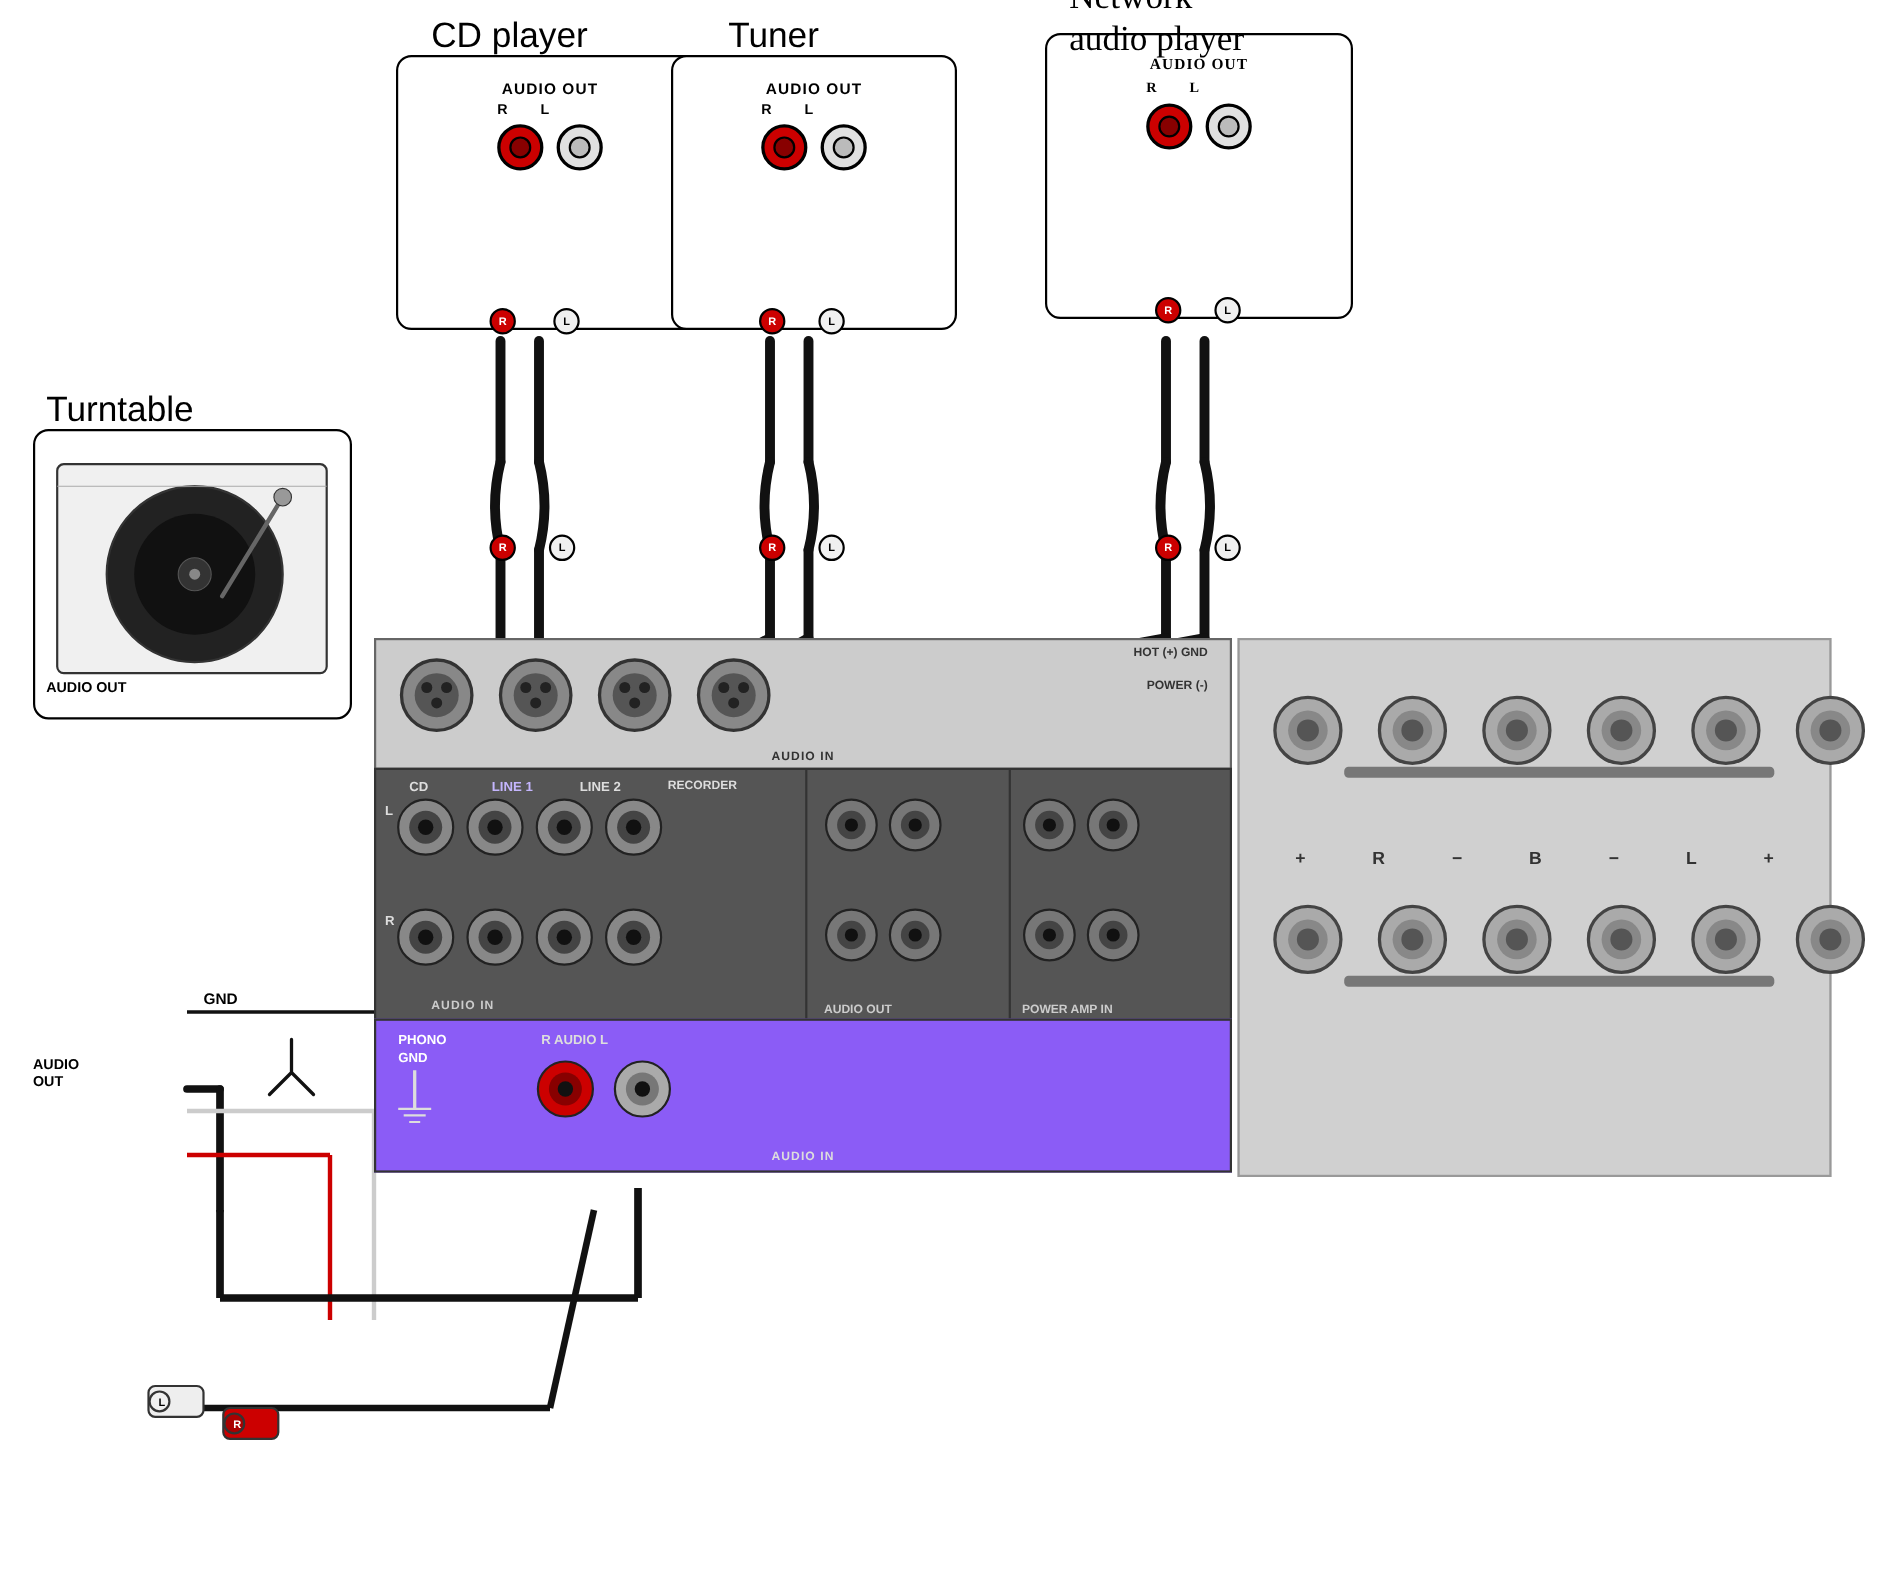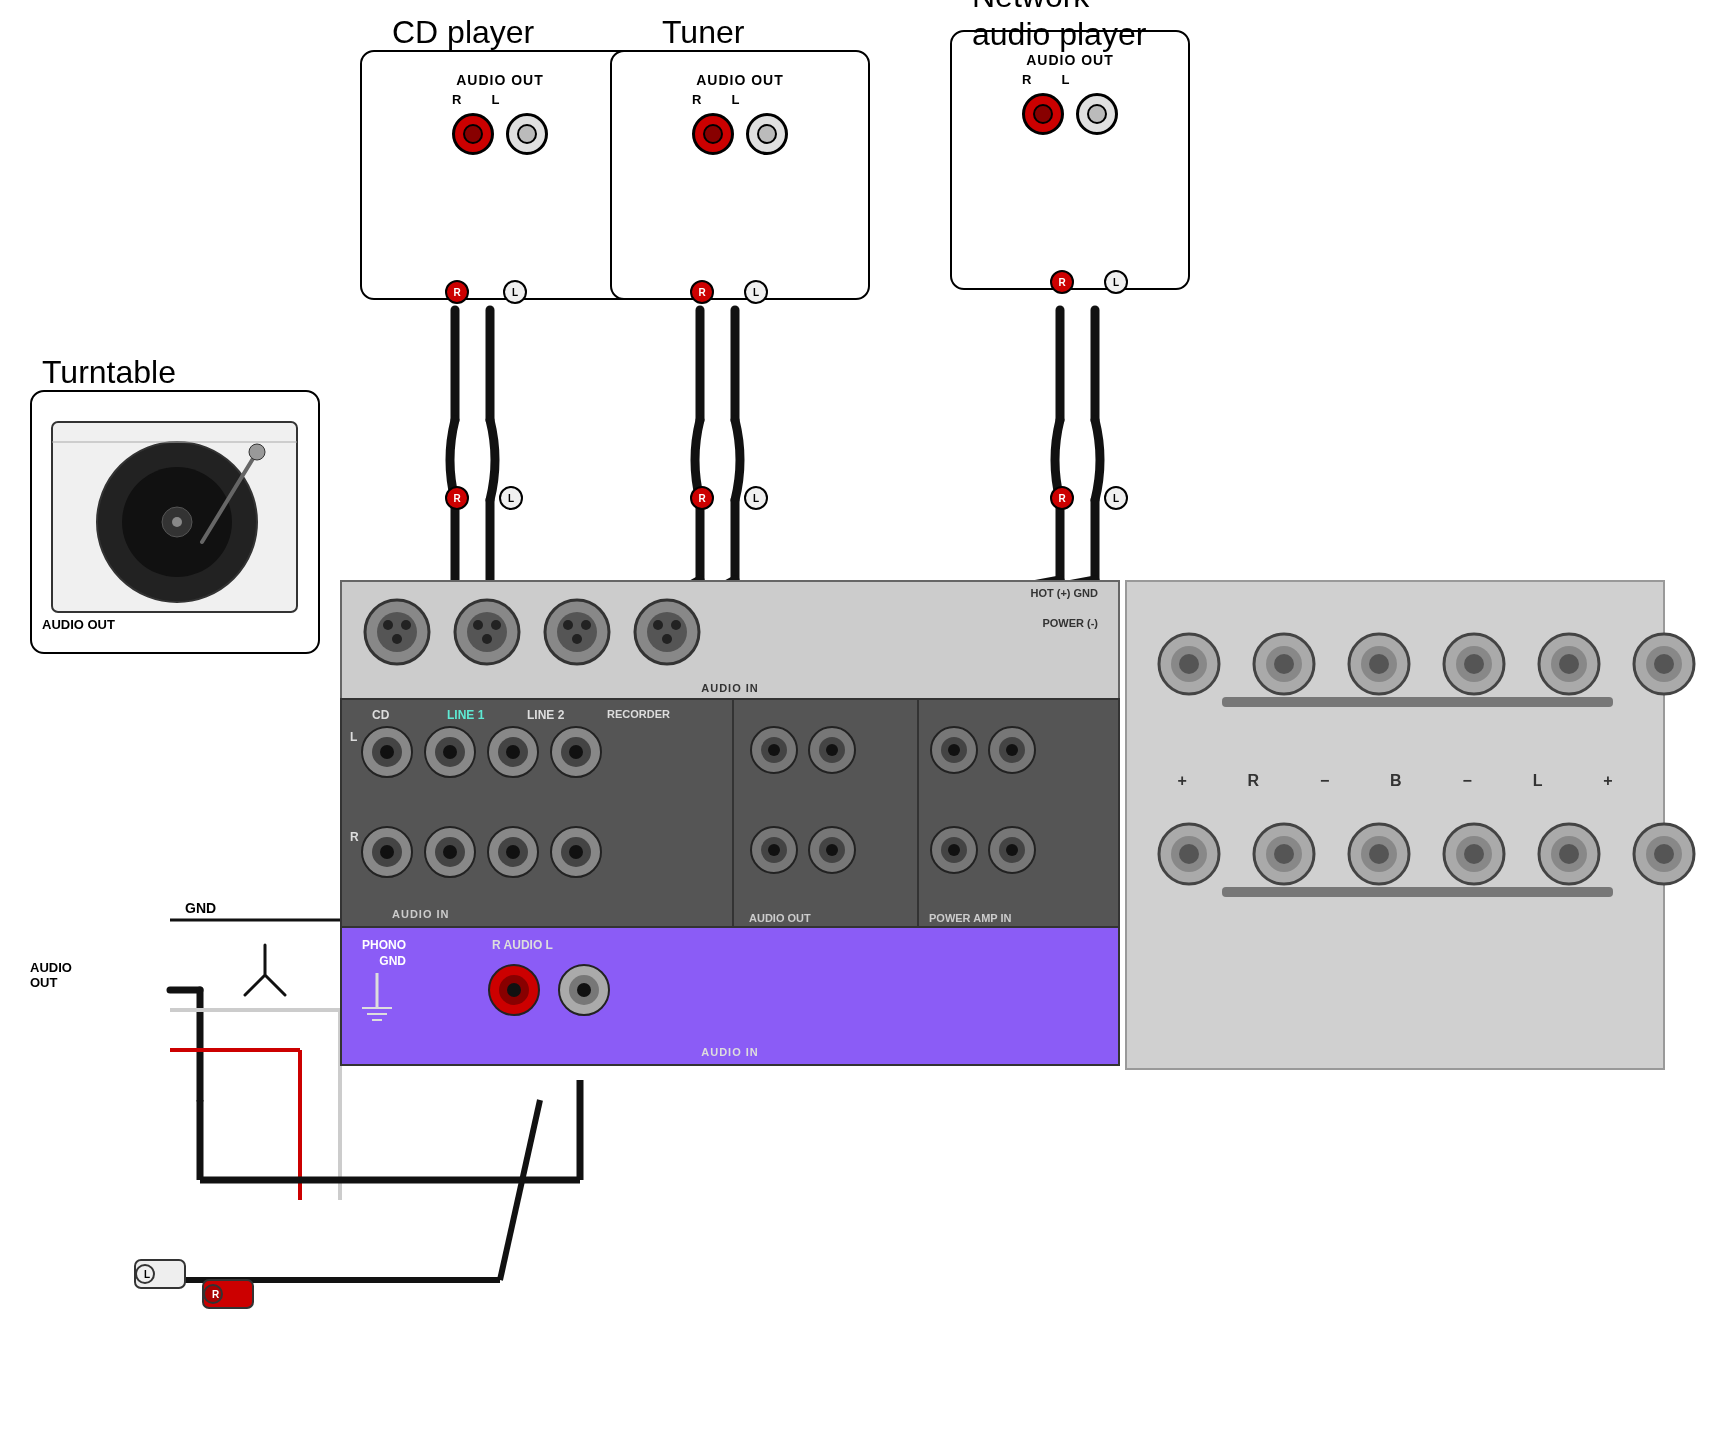--- a/index.html
+++ b/index.html
@@ -217,21 +217,21 @@
 
   <div style="position:absolute; left:690px; top:486px; display:flex; gap:30px;">
     <div style="width:24px; height:24px; border-radius:50%; background:#cc0000; border:2px solid #000; display:flex; align-items:center; justify-content:center;">
       <span style="font-size:10px; font-weight:bold; color:#fff;">R</span>
     </div>
     <div style="width:24px; height:24px; border-radius:50%; background:#f0f0f0; border:2px solid #000; display:flex; align-items:center; justify-content:center;">
       <span style="font-size:10px; font-weight:bold; color:#000;">L</span>
     </div>
   </div>
 
-  <div class="device-box" style="left:950px; top:30px; width:240px; height:260px;">
+  <div class="device-box" style="left:950px; top:30px; width:280px; height:260px;font-family:Liberation Serif, serif;">
     <div class="device-label" style="top:-55px; left:20px; font-size:32px; line-height:1.2;">
       <span>Network</span><br>
       <span>audio player</span>
     </div>
     <div style="position:absolute; top:20px; left:50%; transform:translateX(-50%); text-align:center;">
       <div style="font-size:14px; font-weight:bold; letter-spacing:1px;">AUDIO OUT</div>
       <div style="display:flex; gap:30px; font-size:13px; font-weight:bold; margin-top:4px;">
         <span>R</span>
         <span>L</span>
       </div>
@@ -278,21 +278,21 @@
       <line x1="5" y1="30" x2="250" y2="30" stroke="#aaa" stroke-width="1"></line>
     </svg>
 
     <div style="position:absolute; bottom:20px; left:10px; font-size:13px; font-weight:bold;">
       <span>AUDIO OUT</span>
     </div>
   </div>
 
   <div style="position:absolute; left:185px; top:900px; font-size:14px; font-weight:bold;">GND</div>
 
-  <div style="position:absolute; left:340px; top:580px; width:780px; height:490px;text-align:right;">
+  <div style="position:absolute; left:340px; top:580px; width:780px; height:490px;">
 
     <div style="position:absolute; top:0; left:0; width:780px; height:120px; background:#ccc; border:2px solid #666;">
 
       <div style="position:absolute; top:15px; left:20px; display:flex; gap:20px;">
 
         <svg width="70" height="70">
           <circle cx="35" cy="35" r="32" fill="#888" stroke="#333" stroke-width="3"></circle>
           <circle cx="35" cy="35" r="20" fill="#555"></circle>
           <circle cx="26" cy="28" r="5" fill="#222"></circle>
           <circle cx="44" cy="28" r="5" fill="#222"></circle>
@@ -327,21 +327,21 @@
       <div style="position:absolute; top:5px; right:20px; font-size:11px; font-weight:bold; color:#333;">HOT (+) GND</div>
       <div style="position:absolute; top:35px; right:20px; font-size:11px; font-weight:bold; color:#333;">POWER (-)</div>
 
       <div style="position:absolute; bottom:4px; left:50%; transform:translateX(-50%); font-size:11px; font-weight:bold; color:#333; letter-spacing:1px;">AUDIO IN</div>
     </div>
 
     <div style="position:absolute; top:118px; left:0; width:780px; height:230px; background:#555; border:2px solid #333;">
 
       <div style="position:absolute; top:8px; left:30px; color:#ddd; font-size:12px; font-weight:bold;">CD</div>
 
-      <div style="position:absolute; top:8px; left:105px; color:#5eead4; font-size:12px; font-weight:bold;">LINE 1</div>
+      <div style="position:absolute; top:8px; left:105px; color:#c4b5fd; font-size:12px; font-weight:bold;">LINE 1</div>
 
       <div style="position:absolute; top:8px; left:185px; color:#ddd; font-size:12px; font-weight:bold;">LINE 2</div>
 
       <div style="position:absolute; top:8px; left:265px; color:#ddd; font-size:11px; font-weight:bold;">RECORDER</div>
 
       <div style="position:absolute; top:30px; left:8px; color:#ddd; font-size:12px; font-weight:bold;">L</div>
 
       <div style="position:absolute; top:130px; left:8px; color:#ddd; font-size:12px; font-weight:bold;">R</div>
 
       <div style="position:absolute; top:25px; left:18px; display:flex; gap:8px;">

